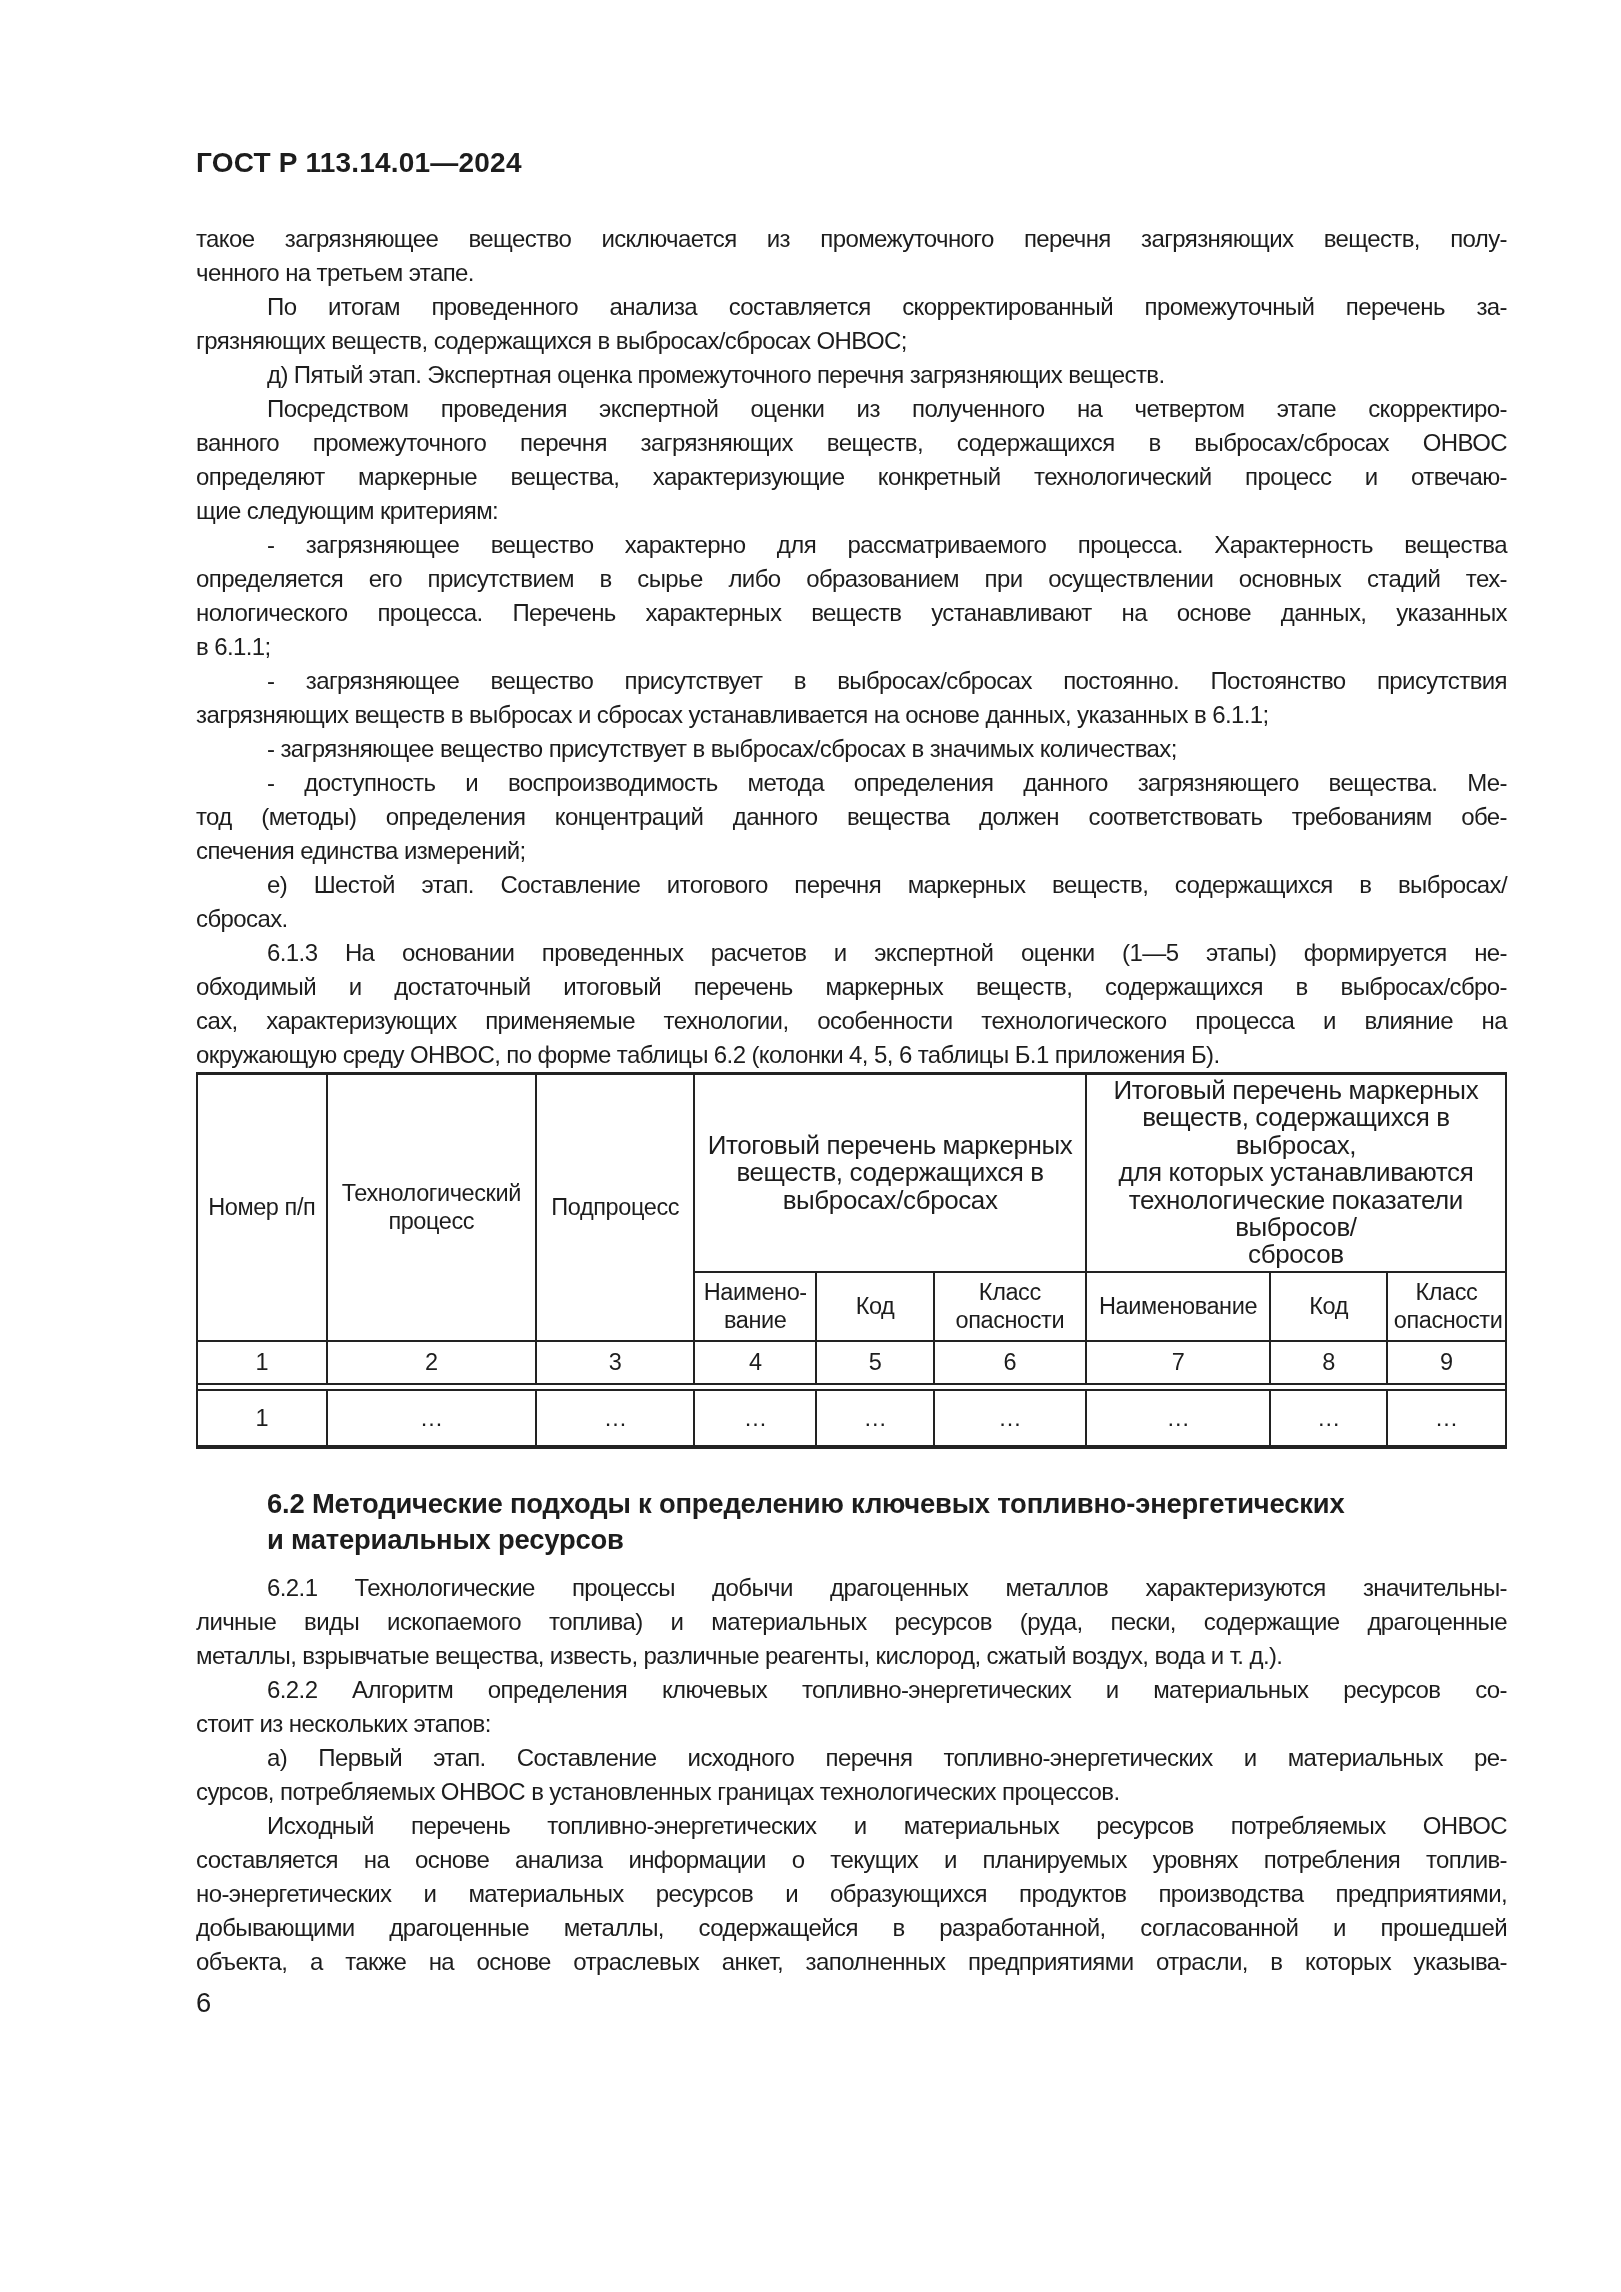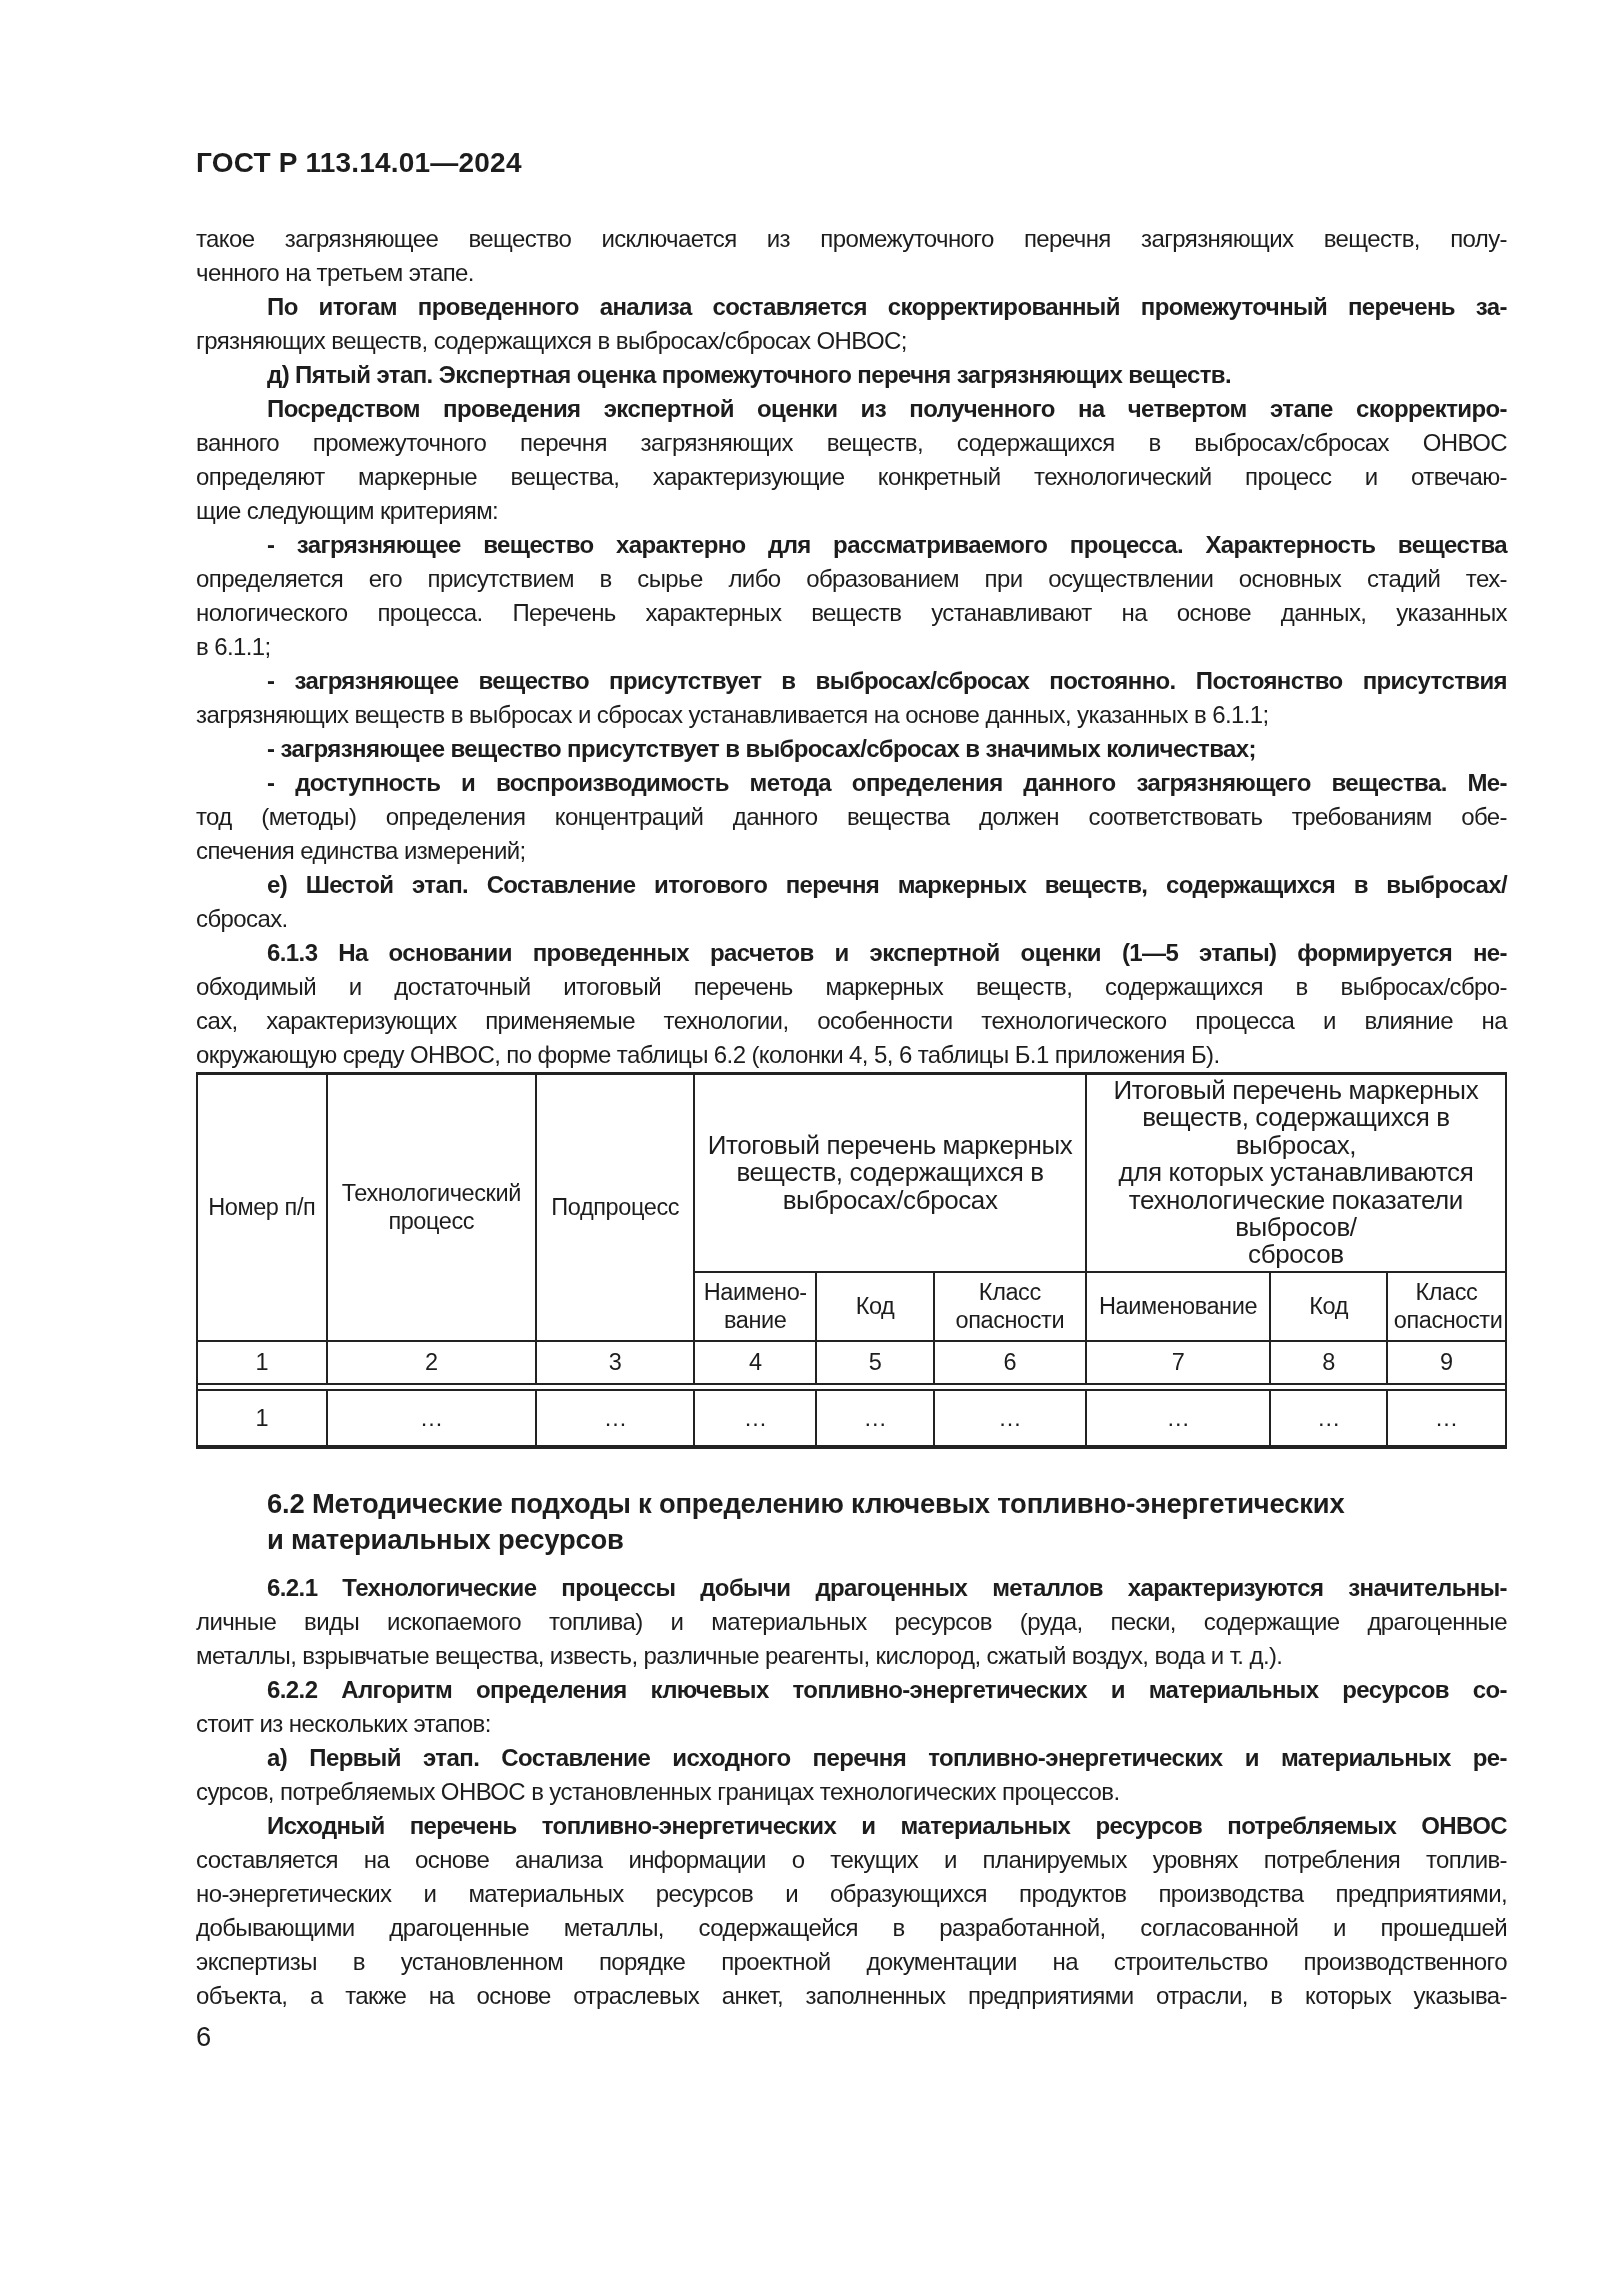--- a/index.html
+++ b/index.html
@@ -11,21 +11,21 @@
     position:relative;
     overflow:hidden;
   }
   .page{padding:147px 114px 0 196px;}
   .doc-header{
     font-size:28px;font-weight:bold;letter-spacing:0.2px;
     margin-bottom:43px;
   }
   .body-text{font-size:24px;line-height:34px;letter-spacing:-0.6px;}
   .line{white-space:nowrap;}
-  .line.ind{padding-left:71px;font-weight:bold;}
+  .line.ind{padding-left:71px;}
   .line.just{text-align:justify;text-align-last:justify;-moz-text-align-last:justify;}
   .caption{
     font-size:25.5px;letter-spacing:-0.2px;
     margin-top:15.7px;margin-bottom:13.7px;white-space:nowrap;
   }
   .caption .spaced{letter-spacing:0.28em;margin-right:0.35em;}
   table.tbl{
     width:100%;border-collapse:collapse;table-layout:fixed;
     text-align:center;
     border:2.9px solid #222;border-top-width:3.9px;border-bottom-width:4.9px;
@@ -167,20 +167,19 @@
       <div class="line just">личные виды ископаемого топлива) и материальных ресурсов (руда, пески, содержащие драгоценные</div>
       <div class="line">металлы, взрывчатые вещества, известь, различные реагенты, кислород, сжатый воздух, вода и т. д.).</div>
       <div class="line just ind">6.2.2 Алгоритм определения ключевых топливно-энергетических и материальных ресурсов со-</div>
       <div class="line">стоит из нескольких этапов:</div>
       <div class="line just ind">а) Первый этап. Составление исходного перечня топливно-энергетических и материальных ре-</div>
       <div class="line">сурсов, потребляемых ОНВОС в установленных границах технологических процессов.</div>
       <div class="line just ind">Исходный перечень топливно-энергетических и материальных ресурсов потребляемых ОНВОС</div>
       <div class="line just">составляется на основе анализа информации о текущих и планируемых уровнях потребления топлив-</div>
       <div class="line just">но-энергетических и материальных ресурсов и образующихся продуктов производства предприятиями,</div>
       <div class="line just">добывающими драгоценные металлы, содержащейся в разработанной, согласованной и прошедшей</div>
-      <div class="line just">экспертизы в установленном порядке проектной документации на строительство производственного</div>
       <div class="line just">объекта, а также на основе отраслевых анкет, заполненных предприятиями отрасли, в которых указыва-</div>
     </div>
 
   <div class="pageno">6</div>
 
 </div>
 
 
 </body></html>

